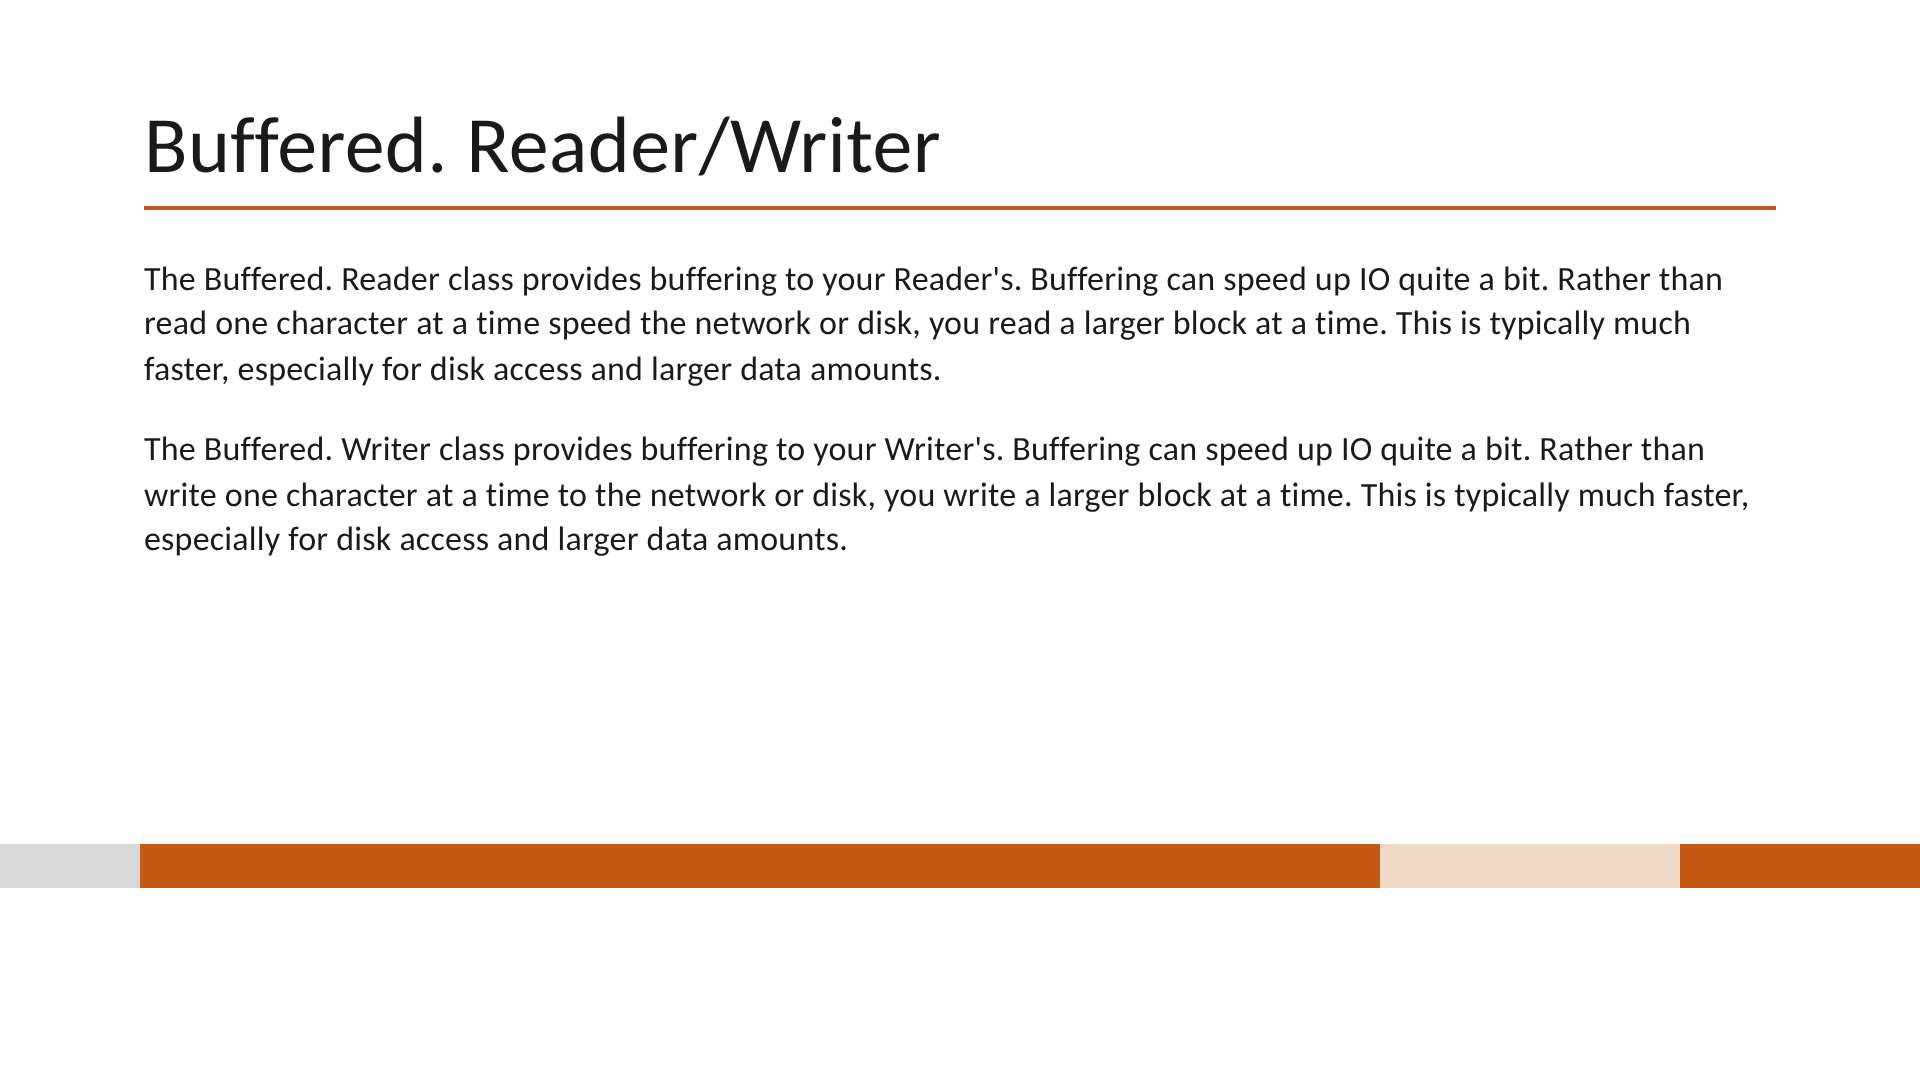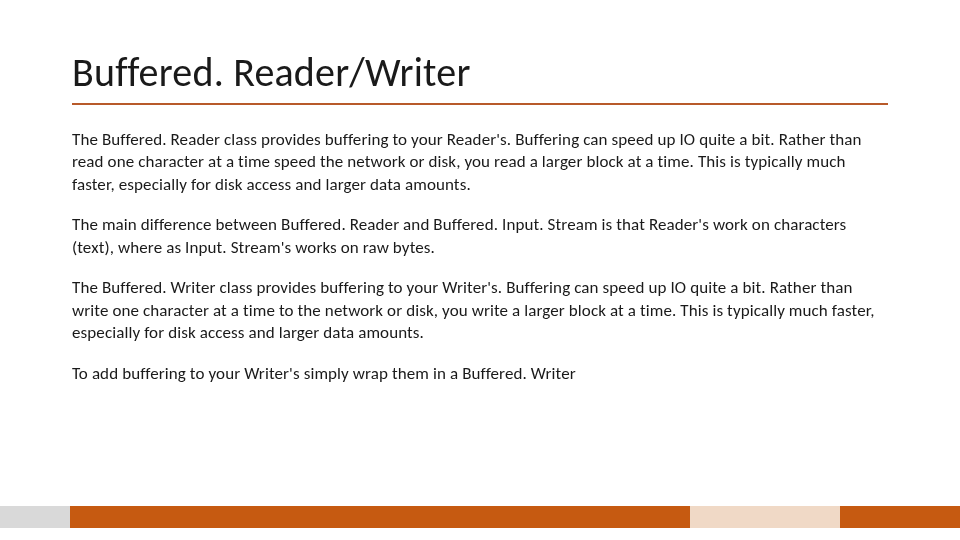--- a/index.html
+++ b/index.html
@@ -1,37 +1,35 @@
 <!DOCTYPE html>
 <html><head>
 <meta charset="utf-8">
 <style>
   * { margin: 0; padding: 0; box-sizing: border-box; }
   html, body { width: 960px; height: 540px; background: #ffffff; font-family: "Segoe UI", "Calibri", Arial, sans-serif; color: #1a1a1a; overflow: hidden; }
-  .slide { position: relative; width: 960px; height: 528px; padding: 48px 72px 0 72px; }
+  .slide { position: relative; width: 960px; height: 444px; padding: 48px 72px 0 72px; }
   .title { font-size: 40px; font-weight: 400; letter-spacing: 0.2px; color: #1a1a1a; margin-bottom: 6px; }
   .title-underline { width: 100%; height: 2px; background: #b85a2a; margin-bottom: 24px; }
   .body p { font-size: 17px; line-height: 1.32; margin-bottom: 18px; font-weight: 400; letter-spacing: 0.1px; }
   .footer-bar { position: absolute; left: 0; right: 0; bottom: 0; height: 22px; display: flex; }
   .footer-bar .seg1 { width: 70px; background: #d9d9d9; }
   .footer-bar .seg2 { flex: 1; background: #c65a11; }
   .footer-bar .seg3 { width: 150px; background: #f0d9c6; }
   .footer-bar .seg4 { width: 120px; background: #c65a11; }
 </style>
 </head>
 <body>
 
 <div class="slide">
   <h1 class="title">Buffered. Reader/Writer</h1>
   <div class="title-underline"></div>
   <div class="body">
     <p>The Buffered. Reader class provides buffering to your Reader's. Buffering can speed up IO quite a bit. Rather than read one character at a time speed the network or disk, you read a larger block at a time. This is typically much faster, especially for disk access and larger data amounts.</p>
-    <p>The main difference between Buffered. Reader and Buffered. Input. Stream is that Reader's work on characters (text), where as Input. Stream's works on raw bytes.</p>
     <p>The Buffered. Writer class provides buffering to your Writer's. Buffering can speed up IO quite a bit. Rather than write one character at a time to the network or disk, you write a larger block at a time. This is typically much faster, especially for disk access and larger data amounts.</p>
-    <p>To add buffering to your Writer's simply wrap them in a Buffered. Writer</p>
   </div>
   <div class="footer-bar">
     <div class="seg1"></div>
     <div class="seg2"></div>
     <div class="seg3"></div>
     <div class="seg4"></div>
   </div>
 </div>
 
 </body></html>

